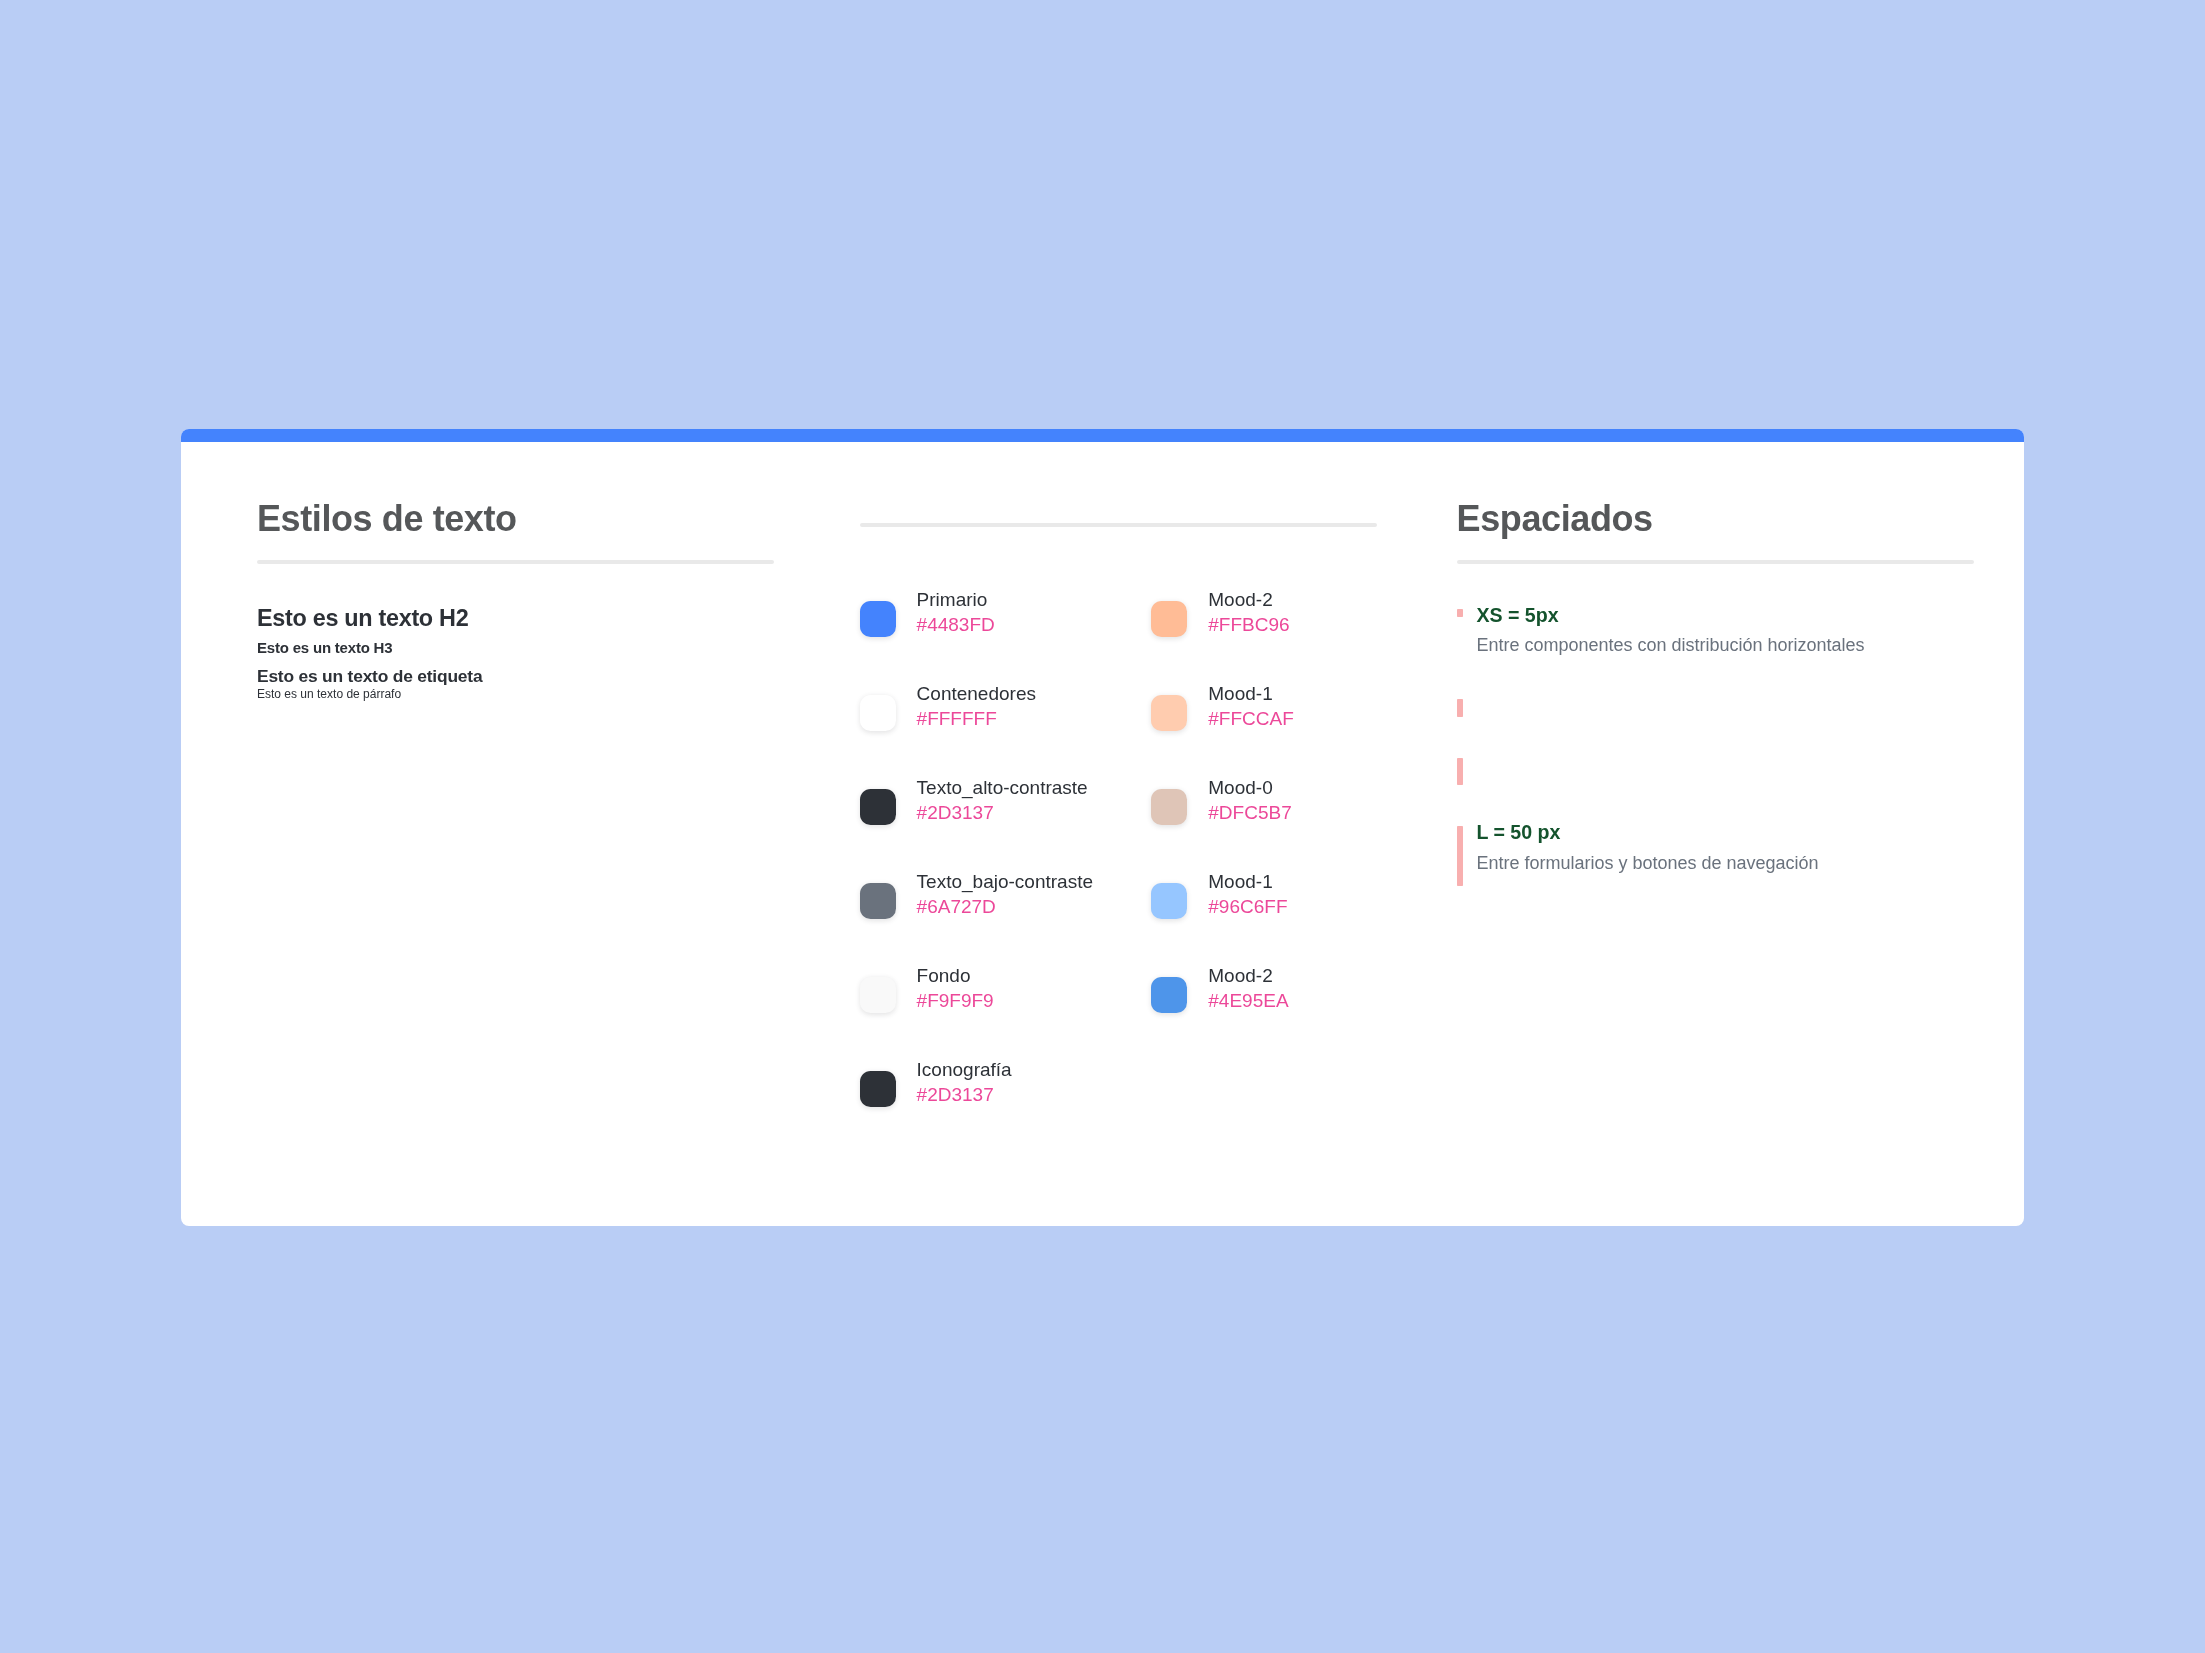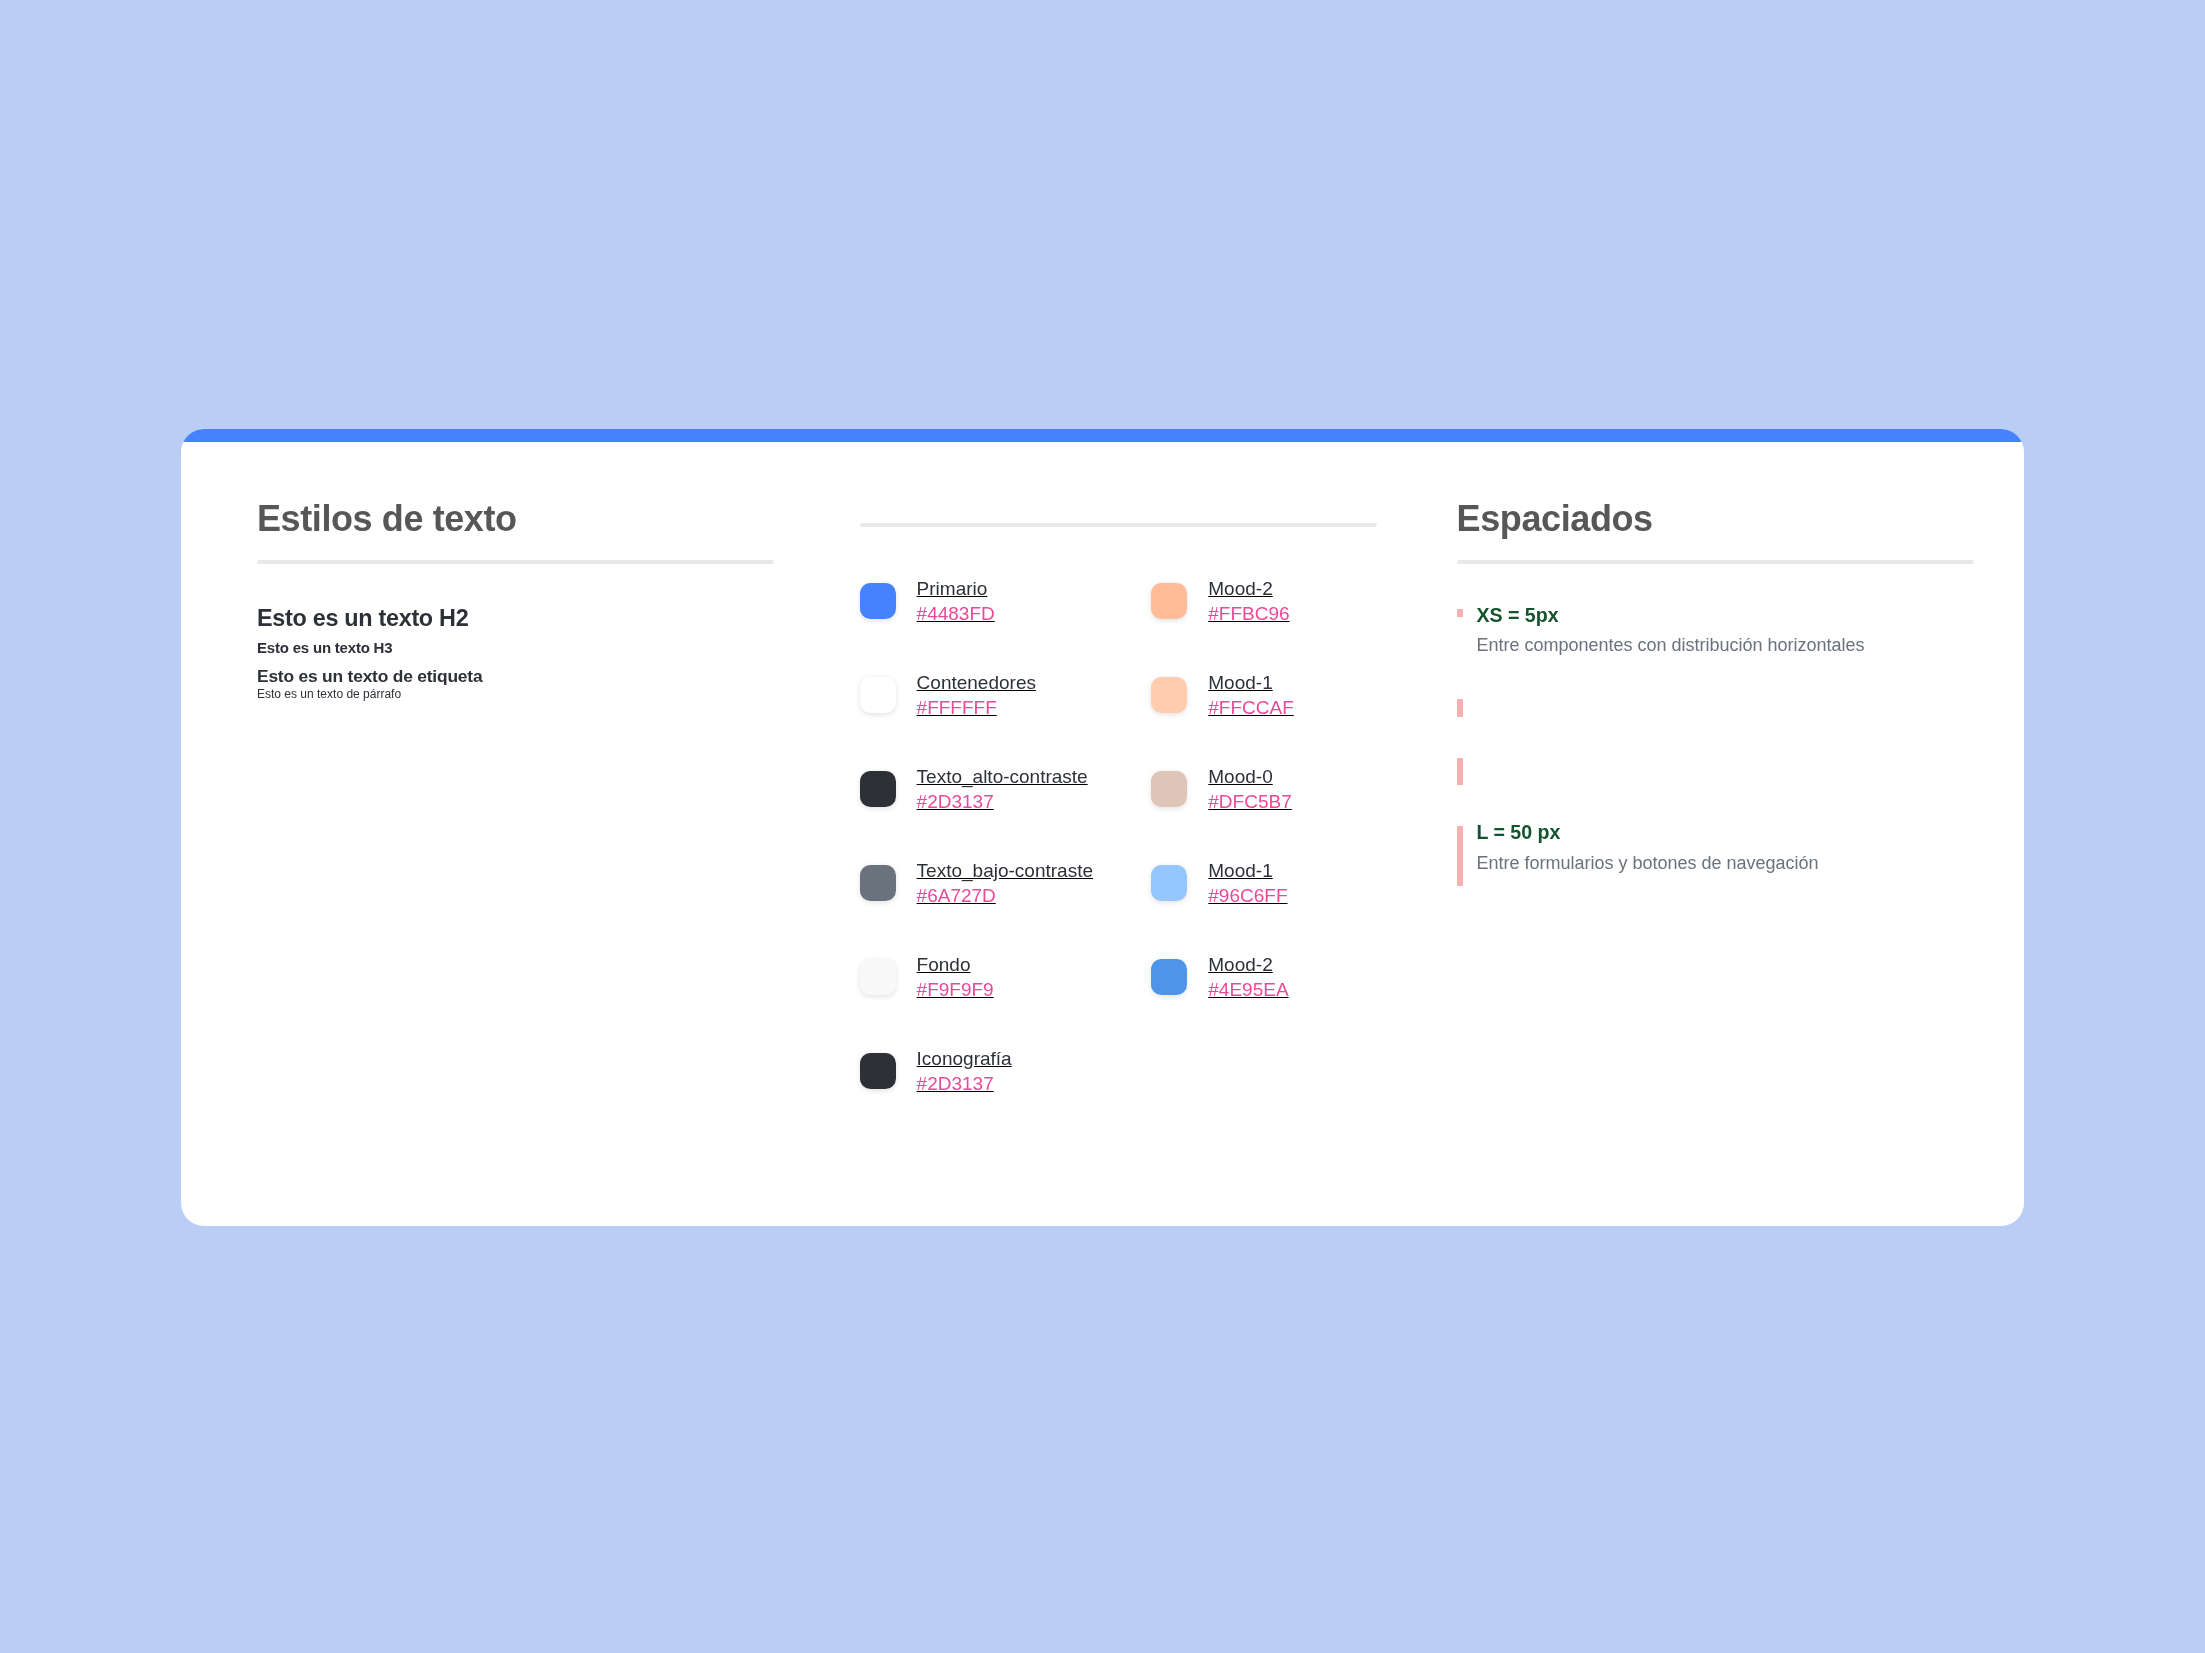--- a/index.html
+++ b/index.html
@@ -15,21 +15,21 @@
   }
 
   
   .card {
     position: absolute;
     left: 181px;
     top: 429px;
     width: 1843px;
     height: 797px;
     background: #ffffff;
-    border-radius: 23px;
+    border-radius: 8px;
     box-sizing: border-box;
     overflow: hidden;
   }
   .card-accent-bar {
     position: absolute;
     left: 0;
     top: 0;
     width: 100%;
     height: 13px;
     background: #4483fd;
@@ -81,24 +81,23 @@
   .sample-label { font-size: 17.4px; font-weight: bold; letter-spacing: -0.2px; margin-top: 10px; }
 
   
   .swatch-area {
     margin-top: 39px;
     display: flex;
   }
   .swatch-col { width: 320px; }
   .swatch-row {
     display: flex;
-    align-items: center;
+    align-items: flex-end;
     height: 71px;
     margin-bottom: 23px;
-    text-decoration: underline;
   }
   .swatch-row:last-child { margin-bottom: 0; }
   .swatch-chip {
     width: 36px;
     height: 36px;
     border-radius: 10.6px;
     flex: 0 0 auto;
     box-shadow: 0 1.5px 5.3px rgba(45,49,55,0.13);
   }
   .swatch-meta {

